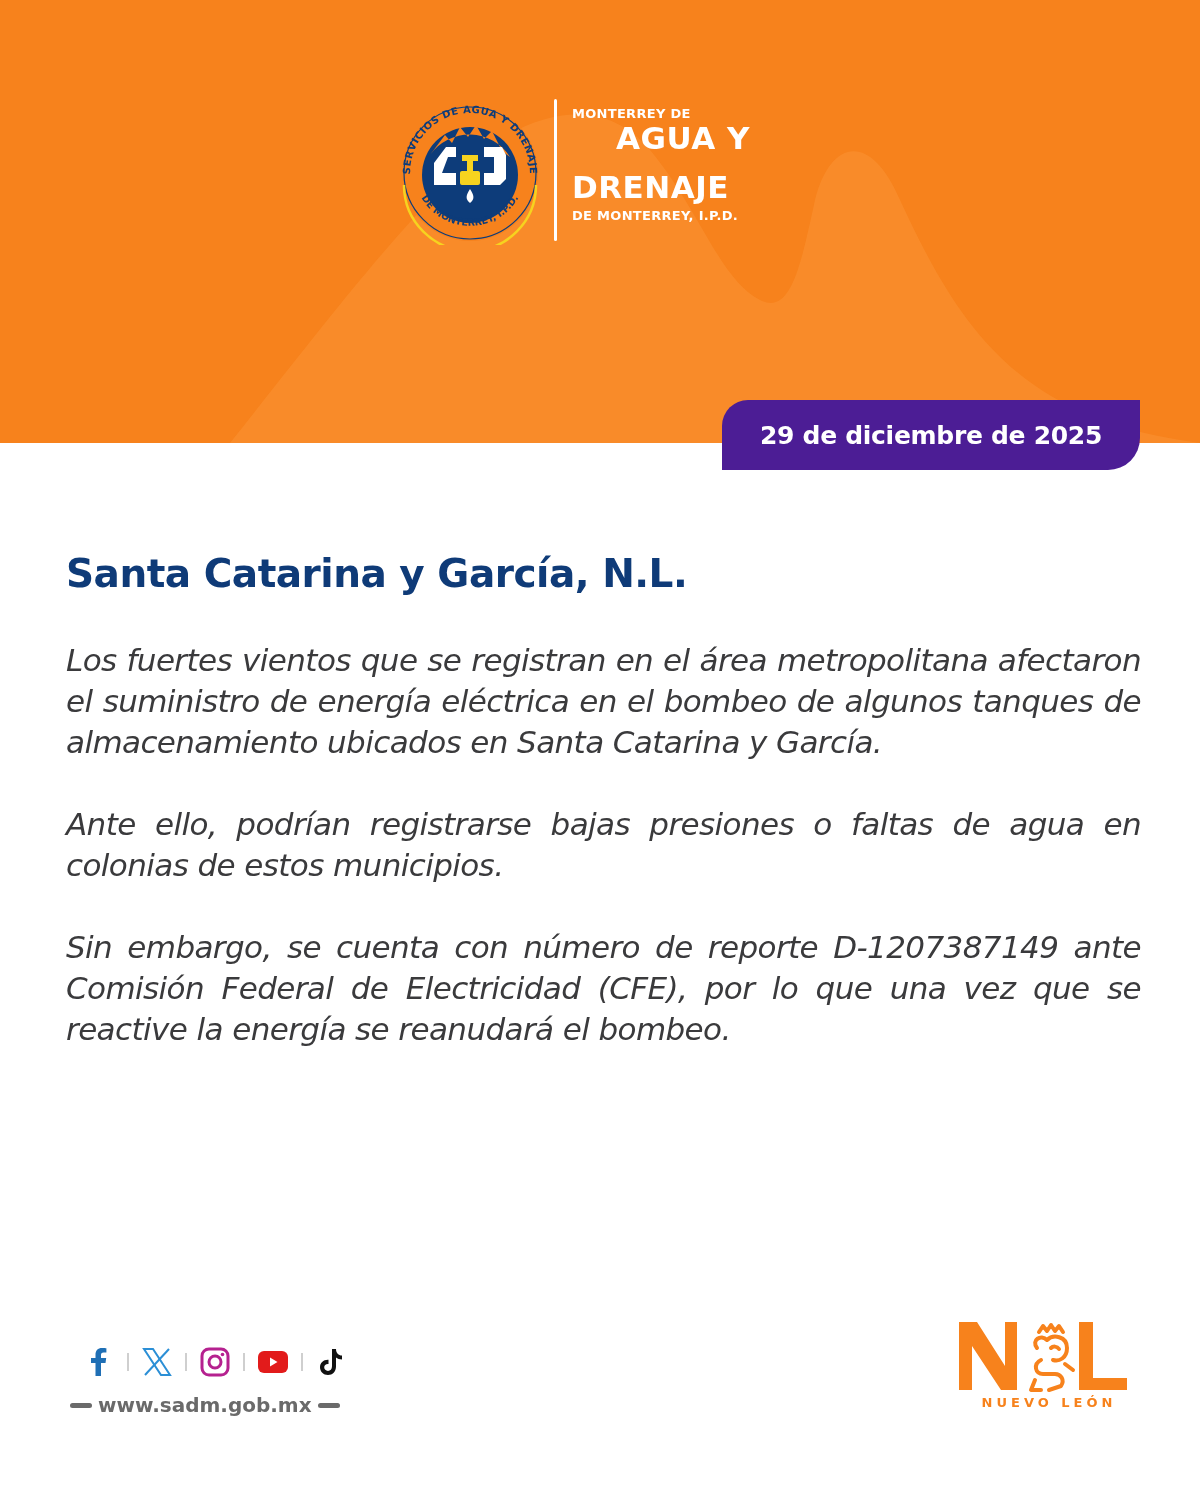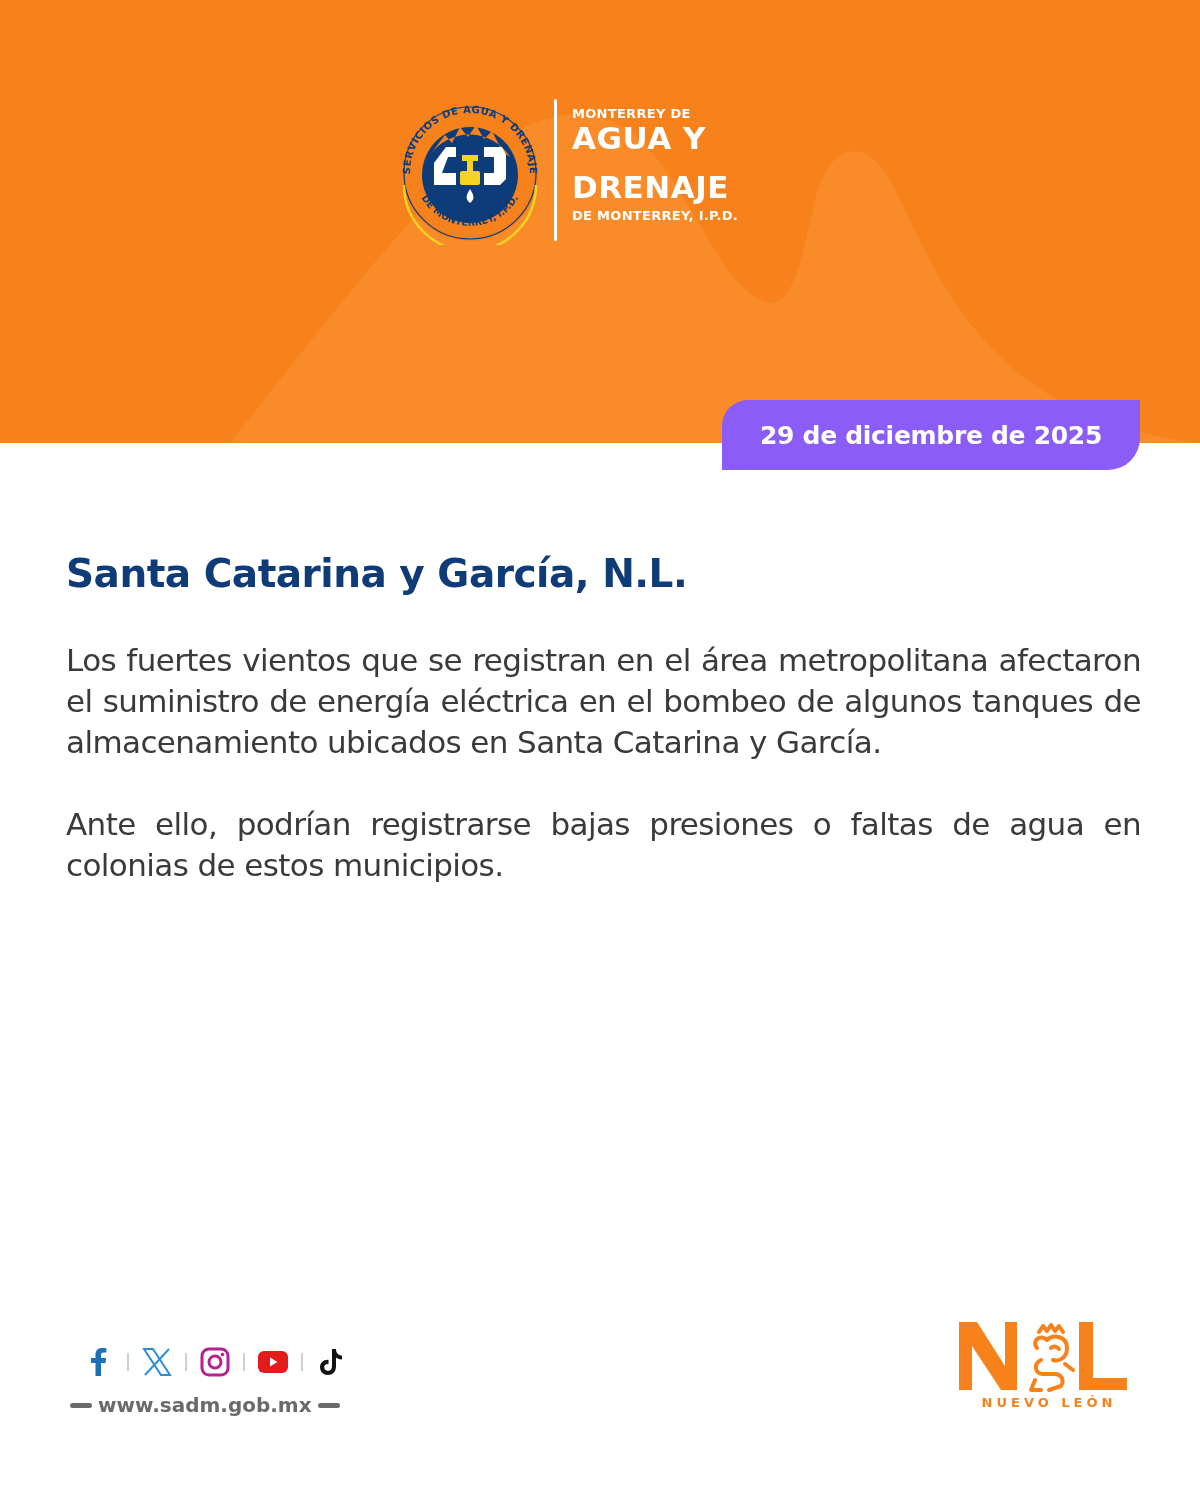--- a/index.html
+++ b/index.html
@@ -23,52 +23,52 @@
   .logo-divider {
     position: absolute; left: 164px; top: 4px; width: 3px; height: 142px;
     background: #ffffff; border-radius: 2px;
   }
   .logo-text {
     position: absolute; left: 182px; top: 12px; color: #ffffff;
     font-family: "DejaVu Sans", sans-serif; font-weight: bold;
     line-height: 1;
   }
   .logo-text .l1 { font-size: 13px; letter-spacing: 0.3px; display:block; }
-  .logo-text .l2 { font-size: 31px; display:block; margin-top: 3px; letter-spacing: 0.5px; }
+  .logo-text .l2 { font-size: 31px; display:block; margin-top: 3px; letter-spacing: 0.5px; margin-left: 44px; }
   .logo-text .l3 { font-size: 31px; display:block; margin-top: 18px; letter-spacing: 0.5px; }
   .logo-text .l4 { font-size: 13px; display:block; margin-top: 6px; letter-spacing: 0.3px; }
   .headline {
     position: absolute; left: 0; top: 272px; width: 1200px; text-align: center;
     color: #ffffff; font-family: "DejaVu Sans", sans-serif; font-weight: bold;
     font-size: 78px; line-height: 1; letter-spacing: -1px;
     transform: scaleX(1.0);
   }
   .date-badge {
     position: absolute; left: 722px; top: 400px; width: 418px; height: 70px;
-    background: #8b5cf6;
+    background: #4c1d95;
     border-top-left-radius: 26px;
     border-bottom-right-radius: 32px;
     color: #ffffff; font-weight: bold; font-size: 25px;
     display: flex; align-items: center; justify-content: center;
     font-family: "DejaVu Sans", sans-serif;
     letter-spacing: -0.3px;
   }
   .title {
     position: absolute; left: 66px; top: 553px;
     color: #0f3b78; font-weight: bold; font-size: 39px; line-height: 1.1;
     font-family: "DejaVu Sans", sans-serif; letter-spacing: -0.5px;
   }
   .body-text {
     position: absolute; left: 66px; top: 640px; width: 1075px;
     color: #3a3a3c; font-size: 31px; line-height: 41px;
     font-family: "DejaVu Sans", sans-serif;
     letter-spacing: -0.6px;
   }
   .body-text p {
-    margin: 0 0 41px 0; text-align: justify;
+    margin: 0 0 41px 0; text-align: justify; font-style: italic;
   }
   .social {
     position: absolute; left: 84px; top: 1345px; height: 34px;
     display: flex; align-items: center;
   }
   .social .ic { width: 30px; height: 30px; display:flex; align-items:center; justify-content:center; }
   .social .sep { width: 2px; height: 18px; background: #cfcfcf; margin: 0 13px; }
   .website {
     position: absolute; left: 64px; top: 1390px; height: 30px;
     display: flex; align-items: center; color: #6a6a6a;
@@ -129,20 +129,21 @@
 
 <div class="date-badge">
   <span>29 de diciembre de 2025</span>
 </div>
 
 <div class="title">Santa Catarina y García, N.L.</div>
 
 <div class="body-text">
   <p>Los fuertes vientos que se registran en el área metropolitana afectaron el suministro de energía eléctrica en el bombeo de algunos tanques de almacenamiento ubicados en Santa Catarina y García.</p>
   <p>Ante ello, podrían registrarse bajas presiones o faltas de agua en colonias de estos municipios.</p>
+  <p>Sin embargo, se cuenta con número de reporte D-1207387149 ante Comisión Federal de Electricidad (CFE), por lo que una vez que se reactive la energía se reanudará el bombeo.</p>
 </div>
 
 <div class="social">
   <span class="ic">
     <svg width="18" height="28" viewBox="0 0 18 28">
         <path d="M 11 28 L 11 15 L 15.5 15 L 16.2 10 L 11 10 L 11 7 C 11 5.5 11.6 4.5 13.6 4.5 L 16.4 4.5 L 16.4 0.3 C 15.8 0.2 14 0 12 0 C 7.8 0 5.5 2.4 5.5 6.8 L 5.5 10 L 1 10 L 1 15 L 5.5 15 L 5.5 28 Z" fill="#1f6fb5"></path>
       </svg>
   </span>
   <span class="sep"></span>
   <span class="ic">

